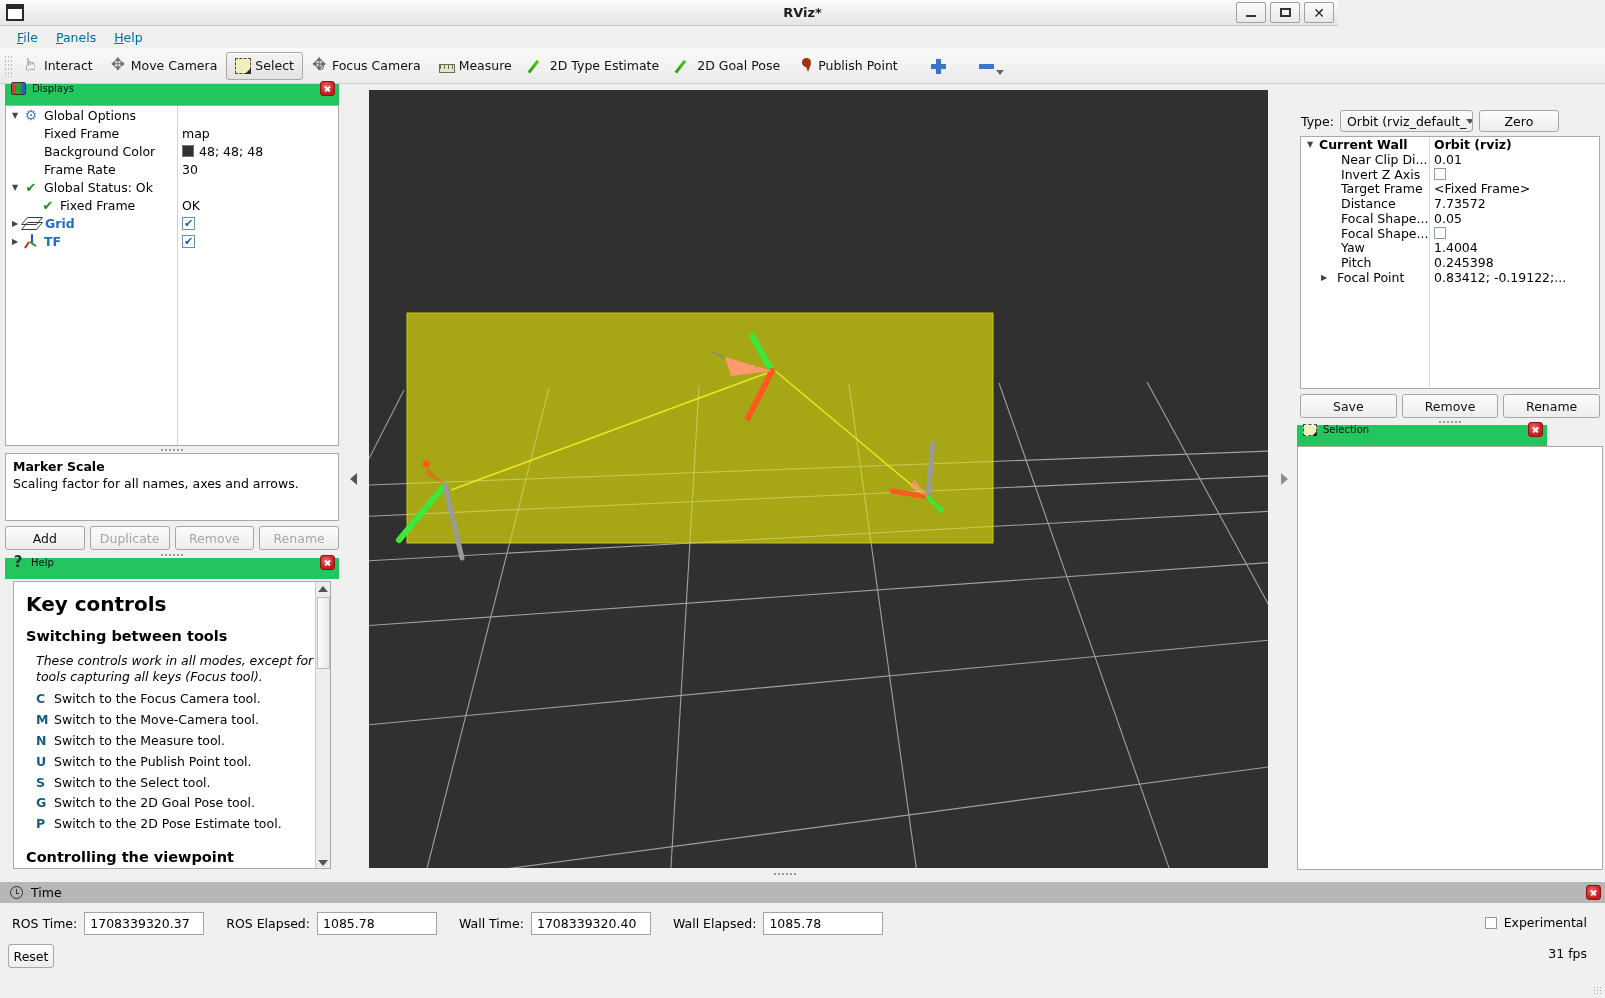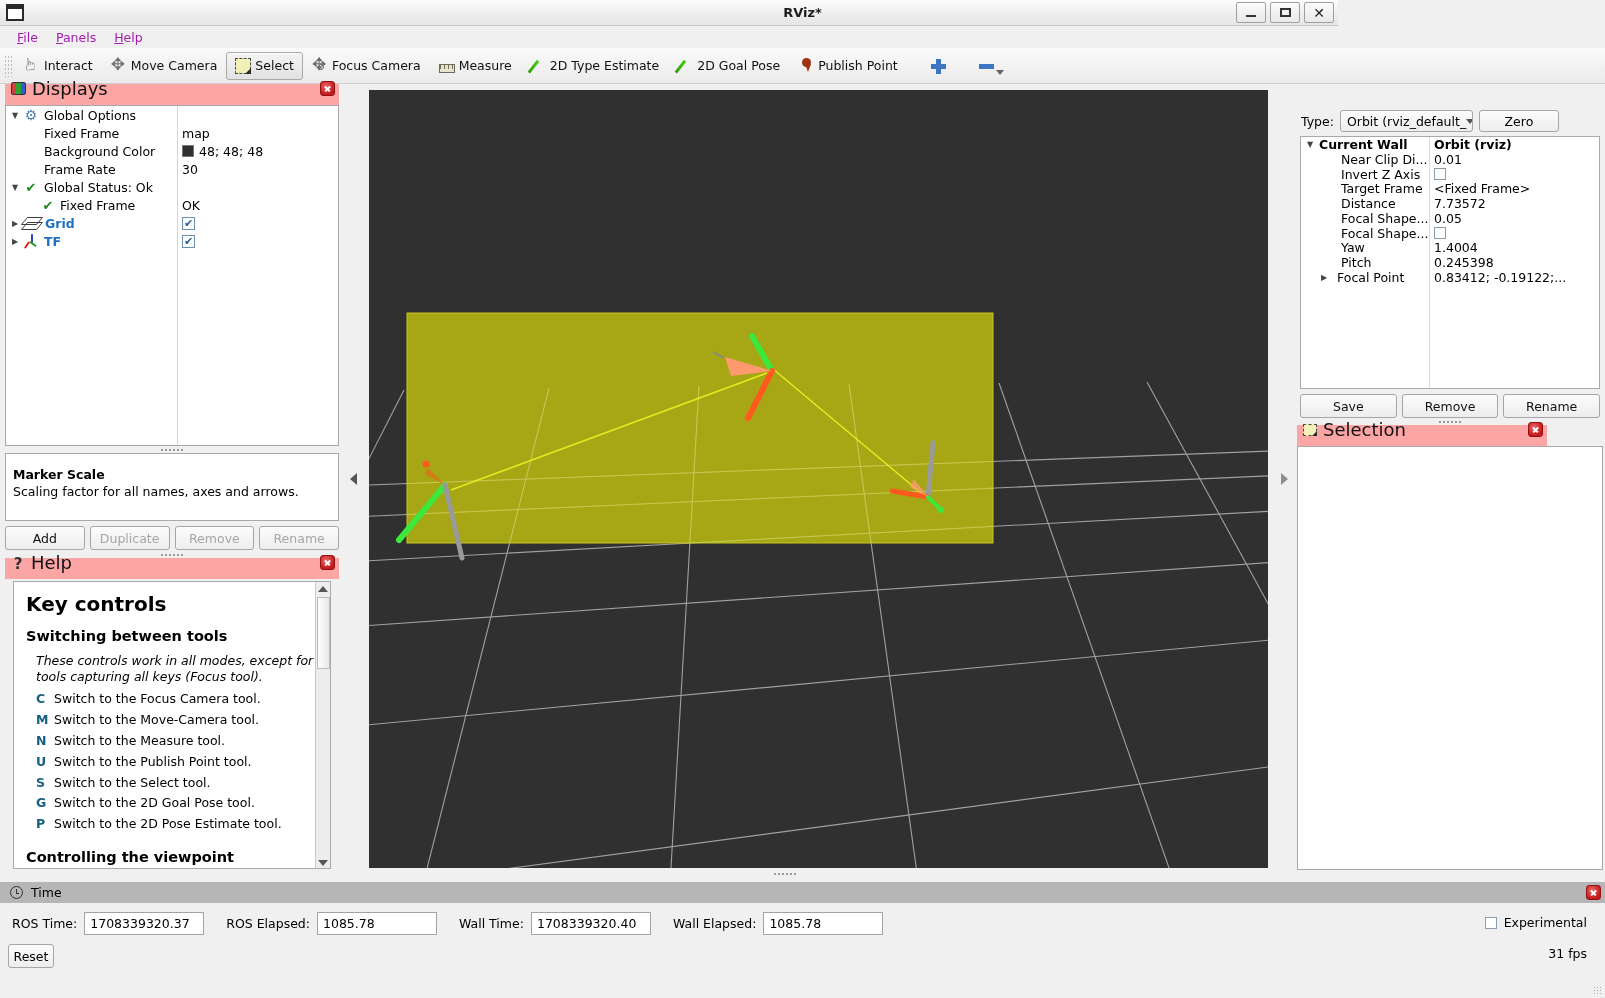--- a/index.html
+++ b/index.html
@@ -42,21 +42,21 @@
   }
   .wbtn .gl-min { width: 10px; height: 2px; background: #333; margin-top: 7px; }
   .wbtn .gl-max { width: 11px; height: 9px; border: 2px solid #333; }
   .wbtn .gl-close { font-size: 14px; font-weight: bold; line-height: 1; }
 
   
   .menubar {
     position: absolute; left: 0; top: 26px; width: 1605px; height: 22px;
     background: #f0f0f0; display: flex; align-items: center; padding-left: 8px;
   }
-  .menu-item { padding: 2px 9px; font-size: 12.5px; color: #a21caf; }
+  .menu-item { padding: 2px 9px; font-size: 12.5px; color: #0369a1; }
   .menu-item u { text-decoration: underline; }
 
   
   .toolbar {
     position: absolute; left: 0; top: 48px; width: 1605px; height: 36px;
     background: linear-gradient(to bottom,#fafafa,#eceaea);
     border-bottom: 1px solid #cfcfcf;
     display: flex; align-items: center; padding-left: 4px;
   }
   .tb-grip { width: 8px; height: 22px; margin-right: 3px;
@@ -119,22 +119,22 @@
   .ic-plus::before { left: 6px; top: 1px; width: 5px; height: 15px; }
   .ic-plus::after  { left: 1px; top: 6px; width: 15px; height: 5px; }
   .ic-minus::before { content:""; position:absolute; left:1px; top:6px; width:15px; height:5px; background:#3a76c4; }
   .tb-caret {
     width: 0; height: 0; border-left: 4px solid transparent; border-right: 4px solid transparent;
     border-top: 5px solid #666; align-self: flex-end; margin-bottom: 4px; margin-left: -2px;
   }
 
   
   .dock-title {
-    height: 21px; background: #fca5a5; display: flex; align-items: center;
-    padding: 0 4px 12px 6px; font-size: 18px; color: #111;
+    height: 21px; background: #22c55e; display: flex; align-items: center;
+    padding: 0 4px 12px 6px; font-size: 10px; color: #111;
   }
   .dock-title .dt-label { margin-left: 6px; }
   .dock-close {
     margin-left: auto; width: 15px; height: 15px; border-radius: 3px;
     background: radial-gradient(circle at 40% 35%, #ef6a6a, #c21b1b 70%);
     border: 1px solid #951010; position: relative;
   }
   .dock-close::before, .dock-close::after {
     content: ""; position: absolute; left: 3px; top: 6px; width: 7px; height: 1.5px; background: #fff;
   }
@@ -184,21 +184,21 @@
 
   
   .split-dots {
     height: 7px; width: 100%; display: flex; align-items: center; justify-content: center; gap: 2px;
   }
   .split-dots i { width: 2px; height: 2px; background: #9a9a9a; display: block; }
 
   
   .desc-box {
     position: absolute; left: 5px; top: 453px; width: 334px; height: 68px;
-    background: #fff; border: 1px solid #a9a9a9; padding: 13px 7px;
+    background: #fff; border: 1px solid #a9a9a9; padding: 5px 7px;
     font-size: 12.5px; line-height: 1.35;
   }
   .desc-title { font-weight: bold; }
 
   .disp-btns {
     position: absolute; left: 5px; top: 526px; width: 334px; height: 24px;
     display: flex; gap: 5px;
   }
   .qbtn {
     flex: 1; height: 24px;

